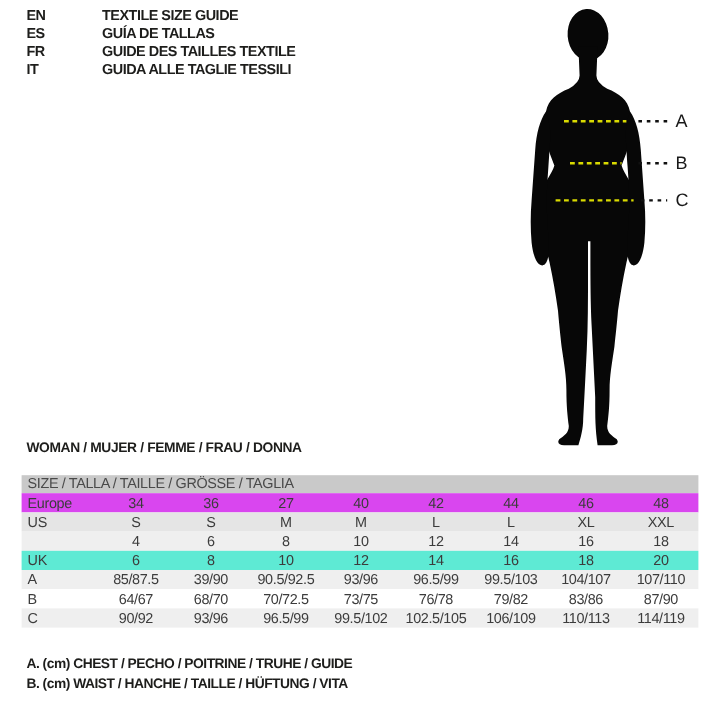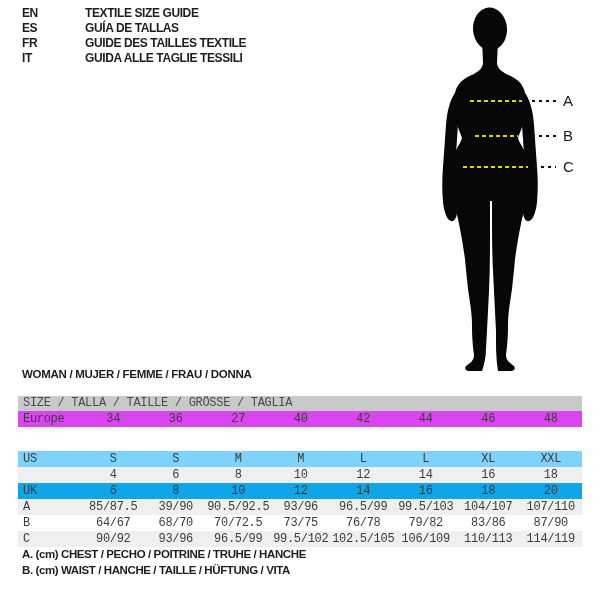--- a/index.html
+++ b/index.html
@@ -12,21 +12,21 @@
   .lang-row{display:flex;height:15px;line-height:15px;font-size:12px;font-weight:bold;letter-spacing:-0.4px;gap:28px;}
   .lang-code{width:35px;}
   .lang-label{white-space:nowrap;}
   
   .figure-wrap{position:absolute;left:408px;top:5px;width:185px;height:370px;}
   .figure-wrap svg{display:block;}
   .marker-label{font-family:"Liberation Sans",sans-serif;font-size:15px;fill:#191919;}
   
   .section-title{position:absolute;left:22px;top:368px;font-size:11.5px;font-weight:bold;letter-spacing:-0.3px;}
   
-  .size-table{position:absolute;left:18px;top:396px;width:564px;font-size:12px;letter-spacing:-0.3px;color:#3c3c3c;font-family:Liberation Mono, monospace;}
+  .size-table{position:absolute;left:18px;top:396px;width:564px;font-size:12px;letter-spacing:-0.3px;color:#3c3c3c;}
   .t-header{height:15px;line-height:15px;background:#c9c9c9;color:#4a4a4a;padding-left:5px;box-sizing:border-box;}
   .t-row{display:flex;height:16px;line-height:16px;}
   .t-label{width:64px;padding-left:5px;box-sizing:border-box;text-align:left;}
   .t-cell{width:62.5px;text-align:center;}
   
   .legend{position:absolute;left:22px;top:546px;}
   .legend-line{height:16px;line-height:16px;font-size:11.5px;font-weight:bold;letter-spacing:-0.4px;white-space:nowrap;}
 </style>
 </head>
 <body>
@@ -148,21 +148,21 @@
           <div class="t-label">Europe</div>
           <div class="t-cell">34</div>
           <div class="t-cell">36</div>
           <div class="t-cell">27</div>
           <div class="t-cell">40</div>
           <div class="t-cell">42</div>
           <div class="t-cell">44</div>
           <div class="t-cell">46</div>
           <div class="t-cell">48</div>
         </div>
-        <div class="t-row" style="background: #7dd3fc; margin-top: 24px;">
+        <div class="t-row" style="background: #e5e5e5;">
           <div class="t-label">US</div>
           <div class="t-cell">S</div>
           <div class="t-cell">S</div>
           <div class="t-cell">M</div>
           <div class="t-cell">M</div>
           <div class="t-cell">L</div>
           <div class="t-cell">L</div>
           <div class="t-cell">XL</div>
           <div class="t-cell">XXL</div>
         </div>
@@ -170,21 +170,21 @@
           <div class="t-label"></div>
           <div class="t-cell">4</div>
           <div class="t-cell">6</div>
           <div class="t-cell">8</div>
           <div class="t-cell">10</div>
           <div class="t-cell">12</div>
           <div class="t-cell">14</div>
           <div class="t-cell">16</div>
           <div class="t-cell">18</div>
         </div>
-        <div class="t-row" style="background: #0ea5e9;">
+        <div class="t-row" style="background: #5eead4;">
           <div class="t-label">UK</div>
           <div class="t-cell">6</div>
           <div class="t-cell">8</div>
           <div class="t-cell">10</div>
           <div class="t-cell">12</div>
           <div class="t-cell">14</div>
           <div class="t-cell">16</div>
           <div class="t-cell">18</div>
           <div class="t-cell">20</div>
         </div>
@@ -218,17 +218,17 @@
           <div class="t-cell">99.5/102</div>
           <div class="t-cell">102.5/105</div>
           <div class="t-cell">106/109</div>
           <div class="t-cell">110/113</div>
           <div class="t-cell">114/119</div>
         </div>
       </div>
   </div>
 
   <div class="legend" id="legend">
-      <div class="legend-line">A. (cm) CHEST / PECHO / POITRINE / TRUHE / HANCHE</div>
+      <div class="legend-line">A. (cm) CHEST / PECHO / POITRINE / TRUHE / GUIDE</div>
       <div class="legend-line">B. (cm) WAIST / HANCHE / TAILLE / HÜFTUNG / VITA</div>
     </div>
 
 </div>
 
 </body></html>

